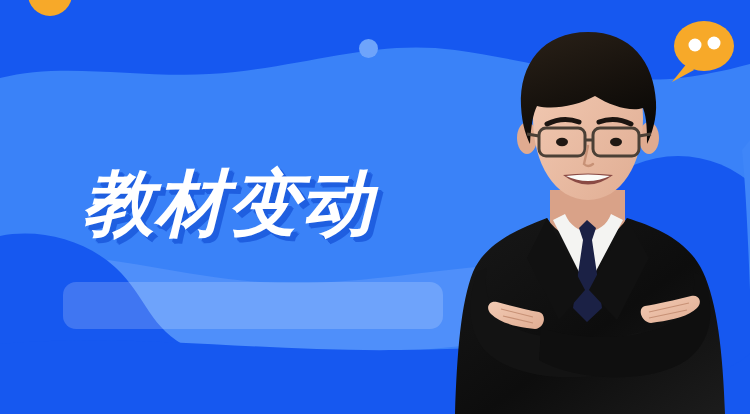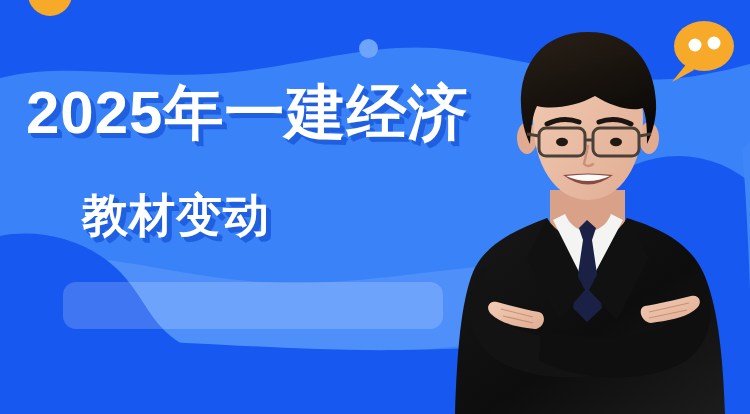--- a/index.html
+++ b/index.html
@@ -76,23 +76,24 @@
        5px 5px 0 #1f5fe0;
   }
   .title-line-1 {
     left: 26px;
     top: 80px;
     font-size: 60px;
     line-height: 66px;
   }
   .title-line-2 {
     left: 82px;
-    top: 180px;
-    font-size: 46px;
+    top: 168px;
+    font-size: 72px;
     line-height: 70px;
+    font-style: italic;
   }
 
   
   .date-banner {
     position: absolute;
     left: 63px;
     top: 282px;
     width: 380px;
     height: 47px;
     background: rgba(255,255,255,0.18);
@@ -247,19 +248,18 @@
     <ellipse cx="127" cy="120" rx="6" ry="4.2" fill="#201813"></ellipse>
     <ellipse cx="181" cy="120" rx="6" ry="4.2" fill="#201813"></ellipse>
 
     <path d="M153,124 L149,142 Q153,146 158,142" stroke="#c79176" stroke-width="2.4" fill="none" stroke-linecap="round"></path>
 
     <path fill="#8a4a44" d="M128,153 Q153,150 178,153 Q153,172 128,153 Z"></path>
     <path fill="#fbfbf8" d="M131,154 Q153,151 175,154 Q153,164 131,154 Z"></path>
   </svg>
 
   <div class="headline">
-    <div class="title-line title-line-1">2025年一建经济</div>
     <div class="title-line title-line-2">教材变动</div>
   </div>
 
   <div class="date-banner"></div>
 
 </div>
 
 </body></html>

